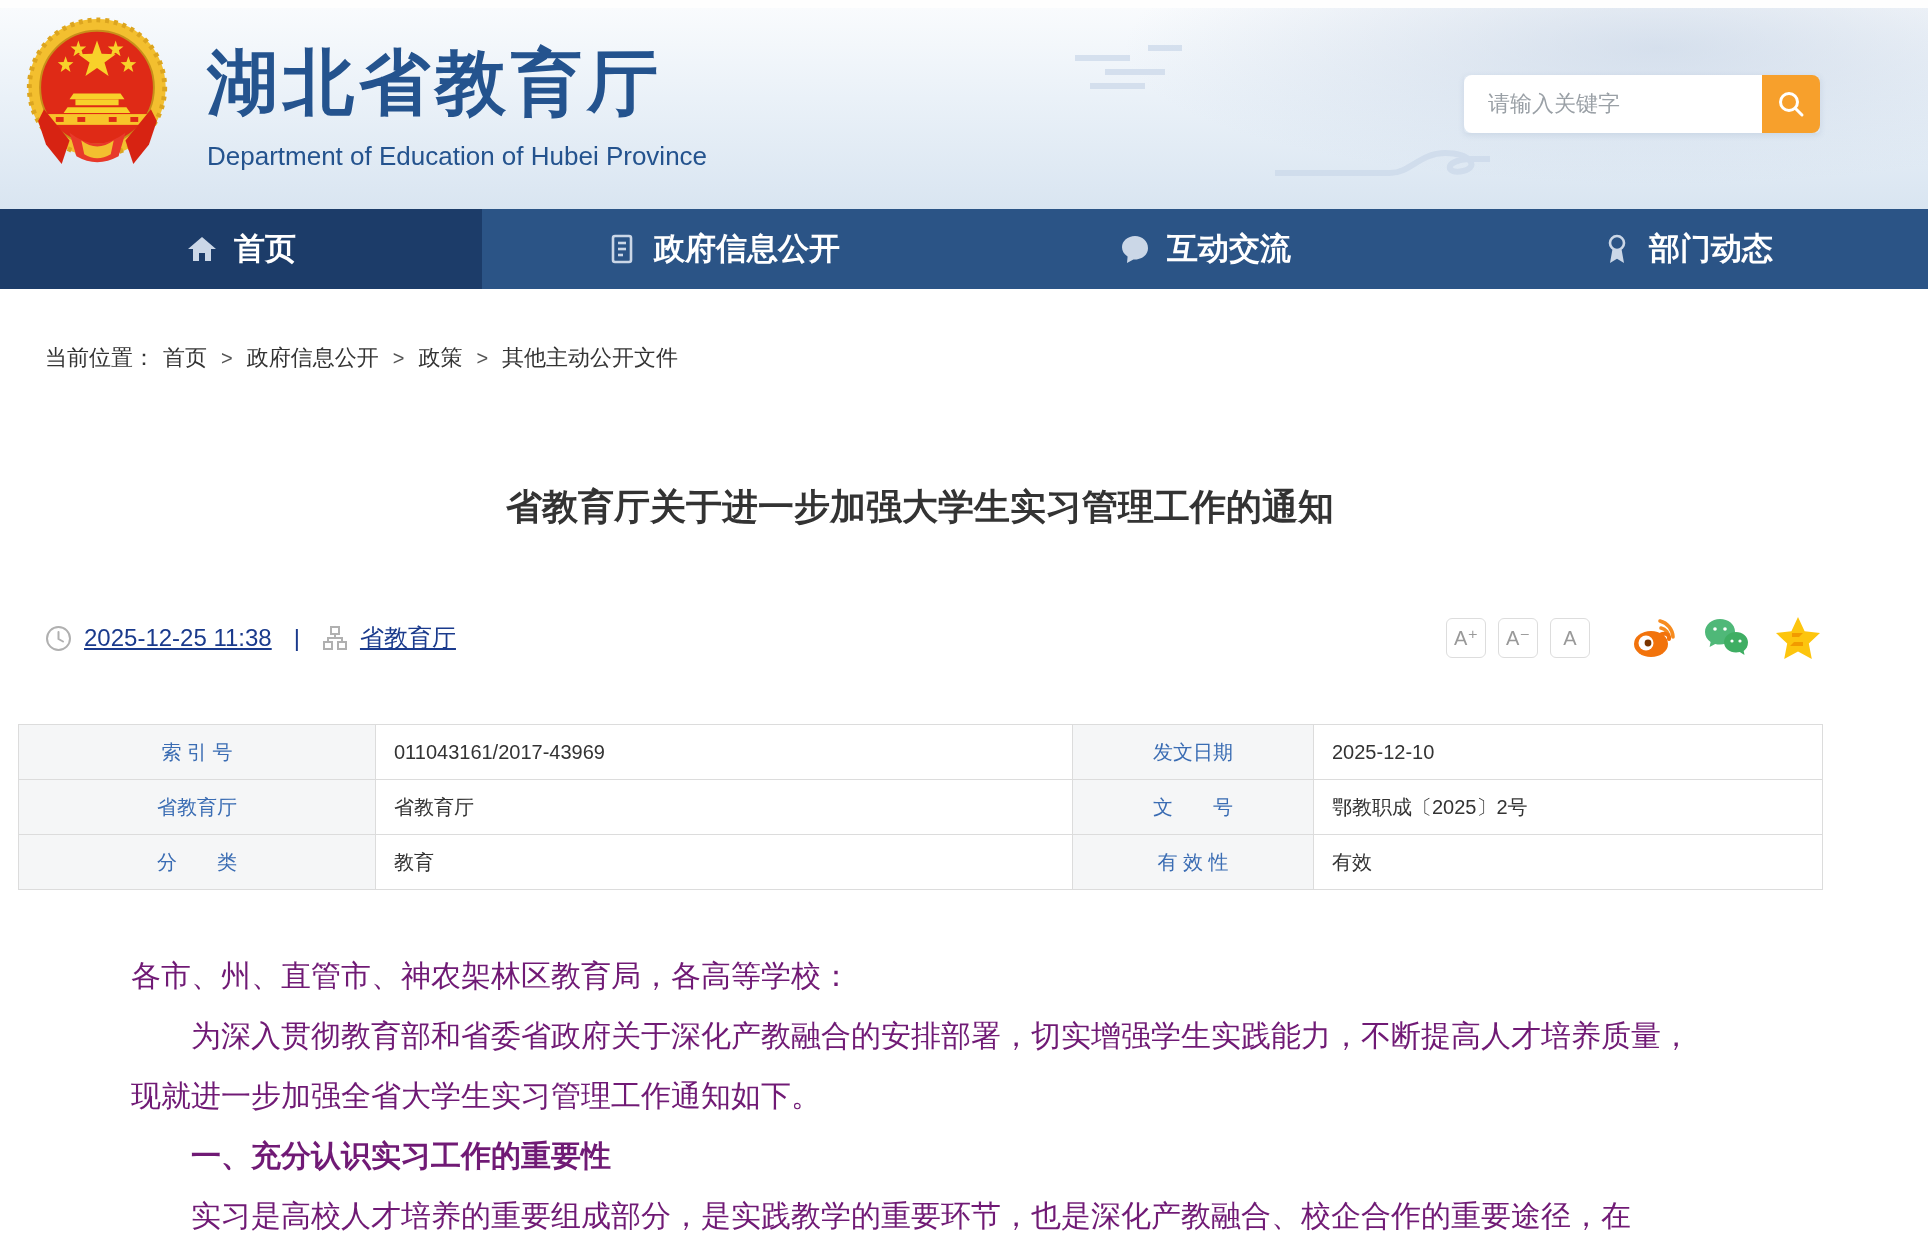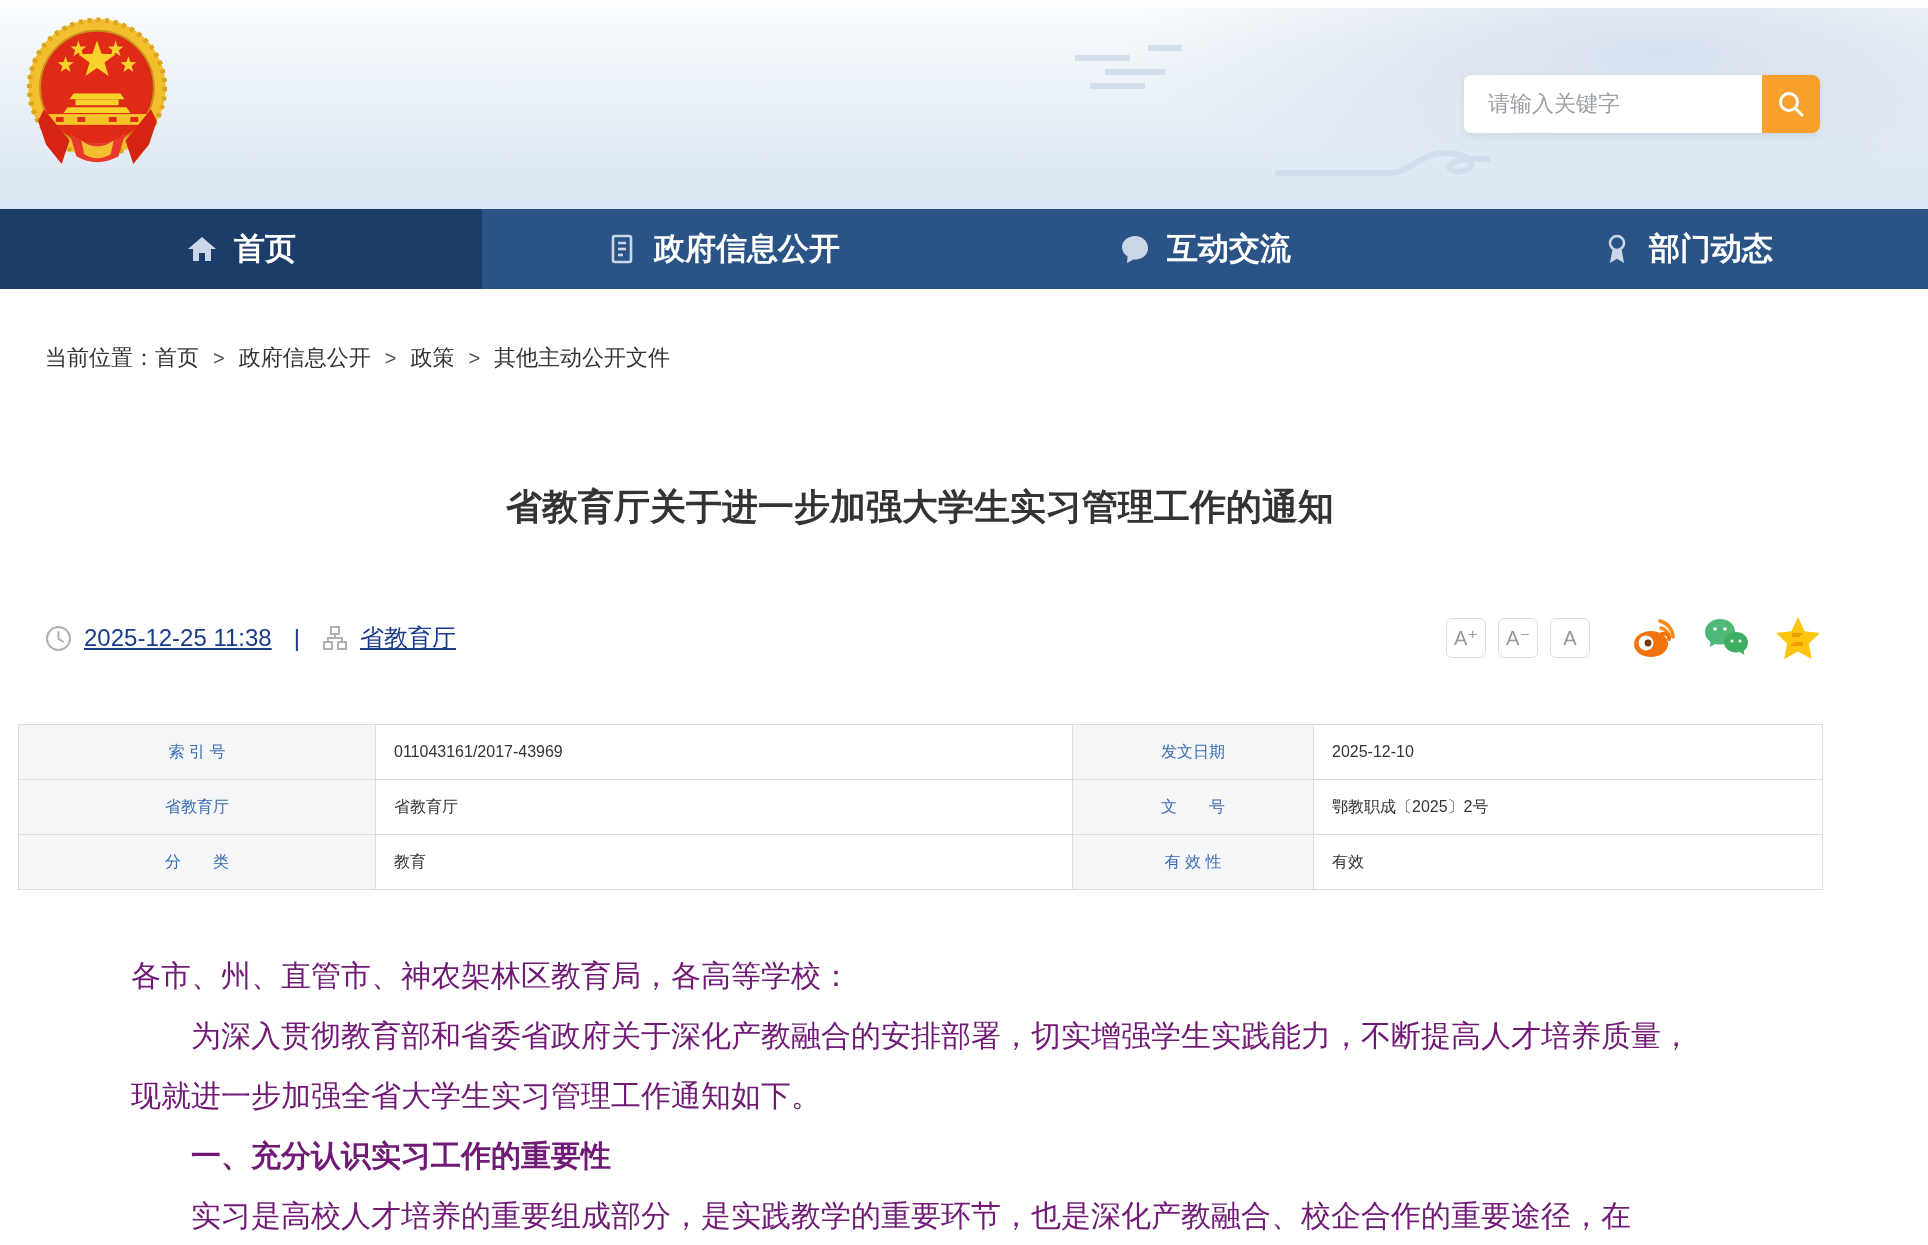--- a/index.html
+++ b/index.html
@@ -32,38 +32,38 @@
   .nav { display:flex; height:80px; background:#2B5486; }
   .nav-item { flex:1; display:flex; align-items:center; justify-content:center; gap:16px;
     color:#ffffff; font-size:31px; font-weight:bold; cursor:pointer; }
   .nav-item.active { background:#1C3C69; }
   .nav-icon { width:32px; height:32px; }
 
   
   .breadcrumb { margin:54px 106px 0 45px; font-size:22px; color:#333; display:flex; align-items:center; }
   .crumb { color:#333; cursor:pointer; }
   .crumb-sep { margin:0 14px; color:#555; font-size:20px; }
-  .crumb-label { margin-right:0; }
+  .crumb-label { margin-right:8px; }
 
   
   .article-title { margin:110px 106px 0 18px; text-align:center; font-size:36px; font-weight:bold; color:#333; }
 
   .meta-row { margin:82px 106px 0 45px; height:48px; display:flex; align-items:center; justify-content:space-between; }
   .meta-left { display:flex; align-items:center; font-size:24px; color:#1A3A8C;text-decoration:underline; }
   .meta-left .mi { margin-right:12px; display:inline-flex; }
   .meta-sep { margin:0 22px; color:#1A3A8C; font-size:24px; }
   .meta-right { display:flex; align-items:center; }
   .font-btn { width:40px; height:40px; border:1px solid #ddd; border-radius:6px; background:#fff;
     color:#999; font-size:20px; display:flex; align-items:center; justify-content:center;
     margin-left:12px; cursor:pointer; font-family:inherit; }
   .share-icon { margin-left:24px; cursor:pointer; display:inline-flex; }
   .share-icon:first-of-type { margin-left:40px; }
 
   
-  .info-table { margin:62px 106px 8px 18px; border-collapse:collapse; width:1804px; font-size:16px; table-layout:fixed; }
+  .info-table { margin:62px 106px 8px 18px; border-collapse:collapse; width:1804px; font-size:20px; table-layout:fixed; }
   .info-table td { border:1px solid #dcdcdc; height:55px; }
   .info-table .lbl { background:#f5f6f7; color:#3A6CB3; text-align:center; }
   .info-table .val { color:#333; padding-left:18px; background:#fff; }
   .c0 { width:357px; } .c1 { width:697px; } .c2 { width:241px; } .c3 { width:509px; }
 
   
   .doc-body { margin:56px 235px 0 131px; font-size:30px; color:#701a75; line-height:60px; }
   .doc-body p { margin:0; }
   .doc-body p.indent { text-indent:2em; }
   .doc-body p.bold { font-weight:bold; }
@@ -102,20 +102,24 @@
       <rect x="52" y="104" width="8" height="5" fill="#DF2A16"></rect>
       <rect x="84" y="104" width="8" height="5" fill="#DF2A16"></rect>
       <rect x="106" y="104" width="8" height="5" fill="#DF2A16"></rect>
 
       <path d="M18 96 L44 128 L36 152 L20 132 L12 108 Z" fill="#D72312"></path>
       <path d="M127 96 L101 128 L109 152 L125 132 L133 108 Z" fill="#D72312"></path>
       <path d="M44 120 Q72 142 101 120 L94 144 Q72 156 51 144 Z" fill="#E8392A"></path>
       <path d="M56 128 Q72 140 89 128 L86 142 Q72 150 59 142 Z" fill="#F3BF2F"></path>
     </svg>
 
+    <div class="site-title-block">
+      <div class="site-title">湖北省教育厅</div>
+      <div class="site-subtitle">Department of Education of Hubei Province</div>
+    </div>
 
     <div class="search">
       <input type="text" placeholder="请输入关键字" style="">
       <button class="search-btn">
         <svg width="30" height="30" viewBox="0 0 30 30">
           <circle cx="13" cy="13" r="8.5" fill="none" stroke="#ffffff" stroke-width="3"></circle>
           <line x1="19.5" y1="19.5" x2="26" y2="26" stroke="#ffffff" stroke-width="3" stroke-linecap="round"></line>
         </svg>
       </button>
     </div>

